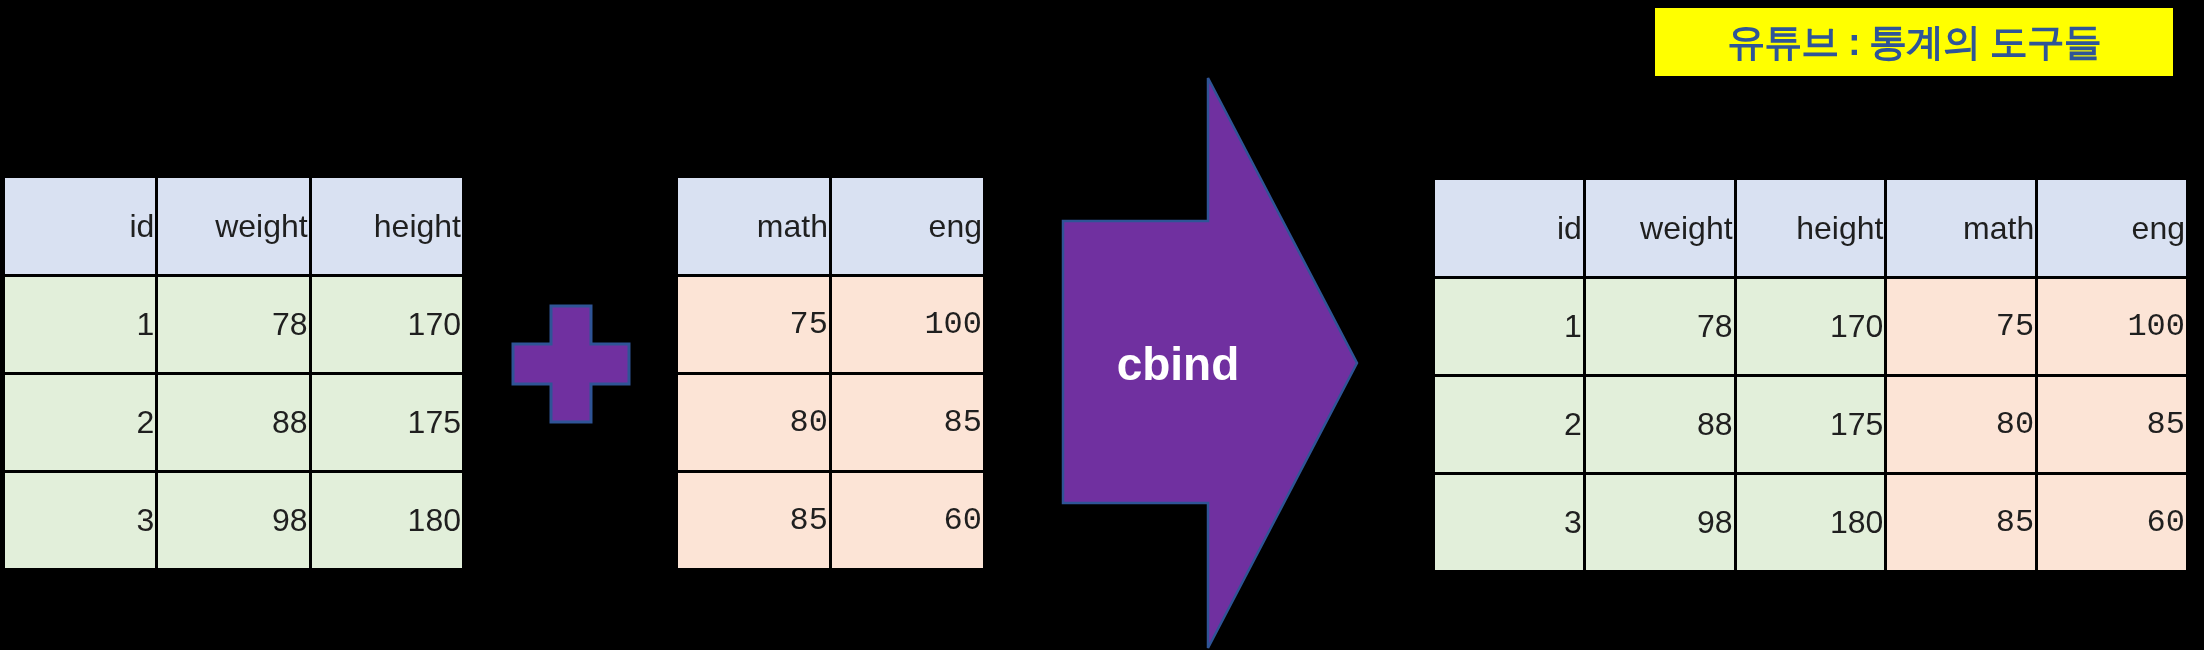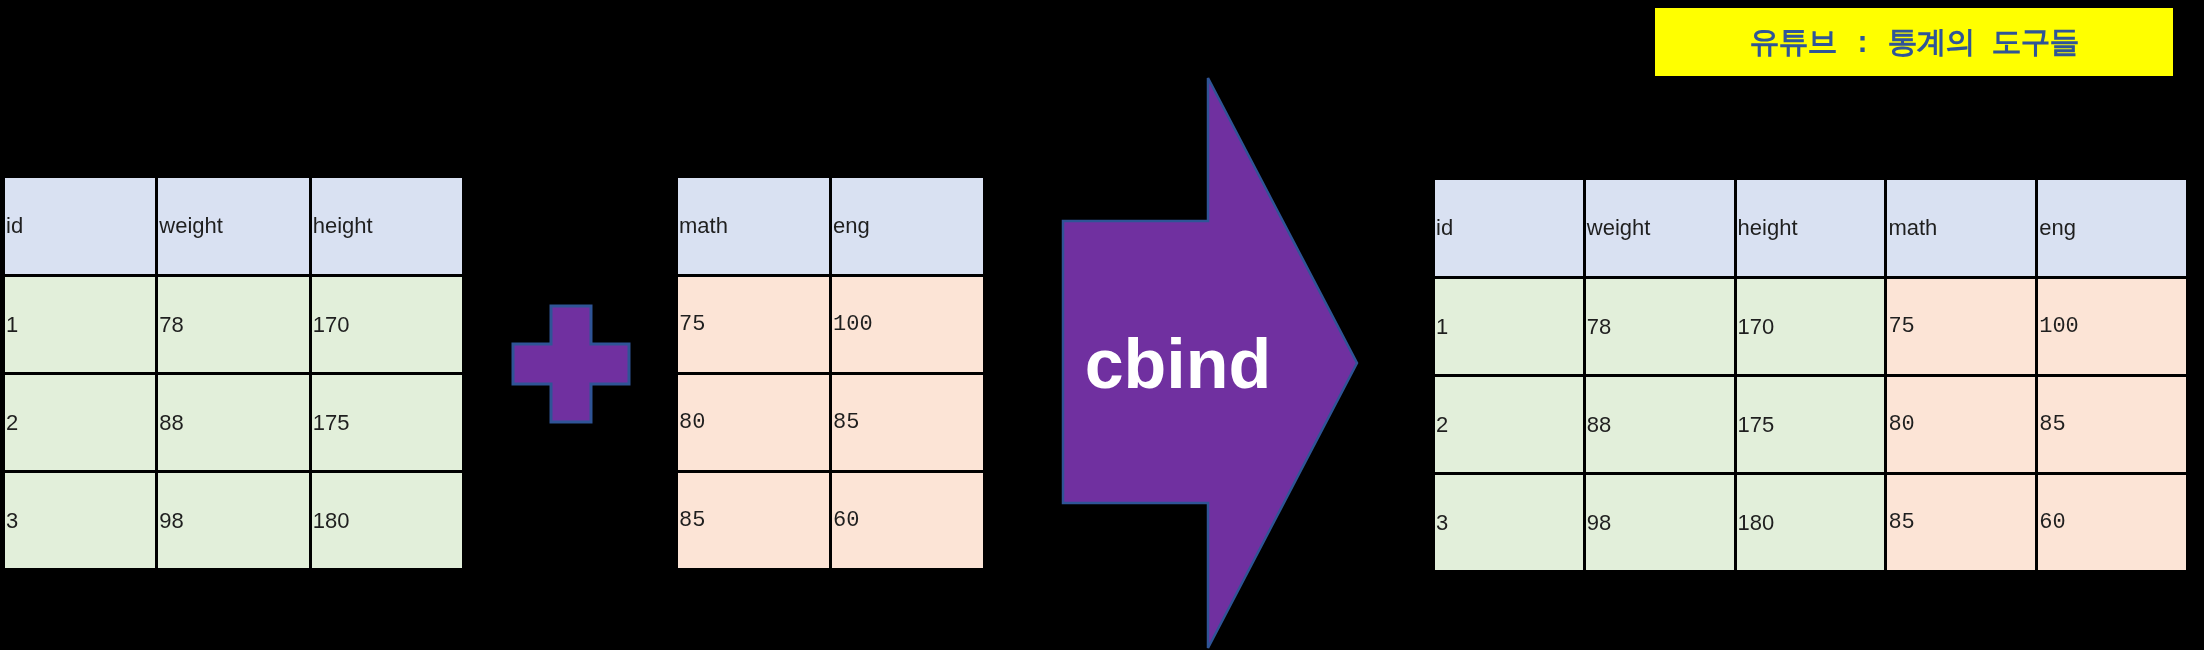--- a/index.html
+++ b/index.html
@@ -12,42 +12,42 @@
   .canvas{
     position:relative; width:2204px; height:650px;
     background:var(--canvas-bg); overflow:hidden;
     font-family:"Liberation Sans", sans-serif;
   }
   .banner{
     position:absolute; left:1655px; top:8px; width:518px; height:68px;
     background:var(--banner-bg); display:flex; align-items:center; justify-content:center;
   }
   .banner span{
-    font-size:30px; font-weight:bold; color:var(--banner-text);
+    font-size:38px; font-weight:bold; color:var(--banner-text);
     white-space:nowrap; letter-spacing:-1px;
-    font-family:Liberation Mono, monospace;
+    font-family:Liberation Sans, sans-serif;
   }
   table.tbl{
     position:absolute; border-collapse:collapse; table-layout:fixed;
     background:transparent;
   }
   table.tbl td{
     border:3px solid var(--grid-line);
-    text-align:left; vertical-align:middle;
-    font-size:22px; color:var(--cell-text); overflow:hidden;
+    text-align:right; vertical-align:middle;
+    font-size:32px; color:var(--cell-text); overflow:hidden;
   }
   tr.hdr td{ background:var(--header-fill); height:94px; }
   tr.row td{ height:93px; }
   td.g{ background:var(--green-fill); }
   td.p{ background:var(--peach-fill);font-family:Liberation Mono, monospace; }
   .shape{ position:absolute; }
   .arrow-label{
     position:absolute; left:1063px; top:324px; width:230px; height:80px;
     display:flex; align-items:center; justify-content:center;
-    font-size:70px; font-weight:bold; color:var(--arrow-label-color);
+    font-size:46px; font-weight:bold; color:var(--arrow-label-color);
     letter-spacing:0px;
   }
 </style>
 </head>
 <body>
 
 <div class="canvas">
 
   <div class="banner">
     <span>유튜브 : 통계의 도구들</span>

